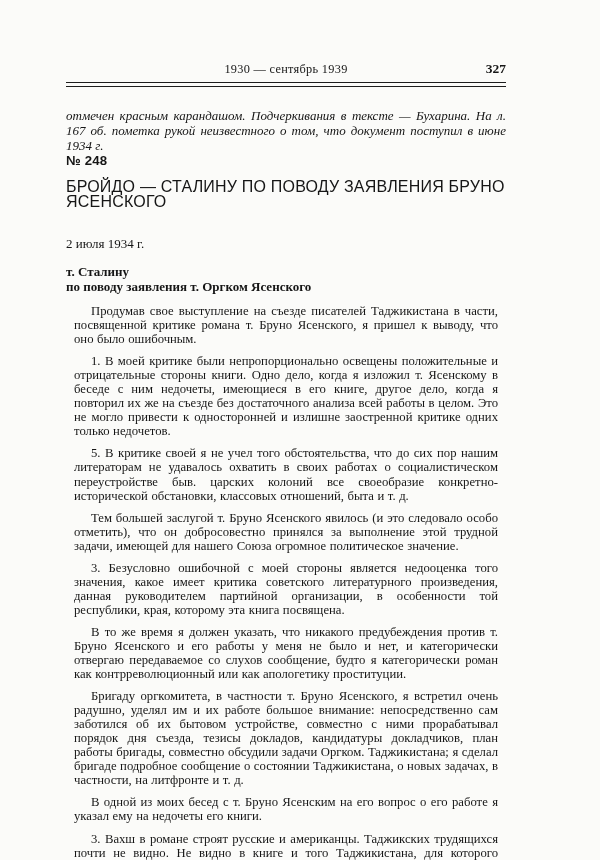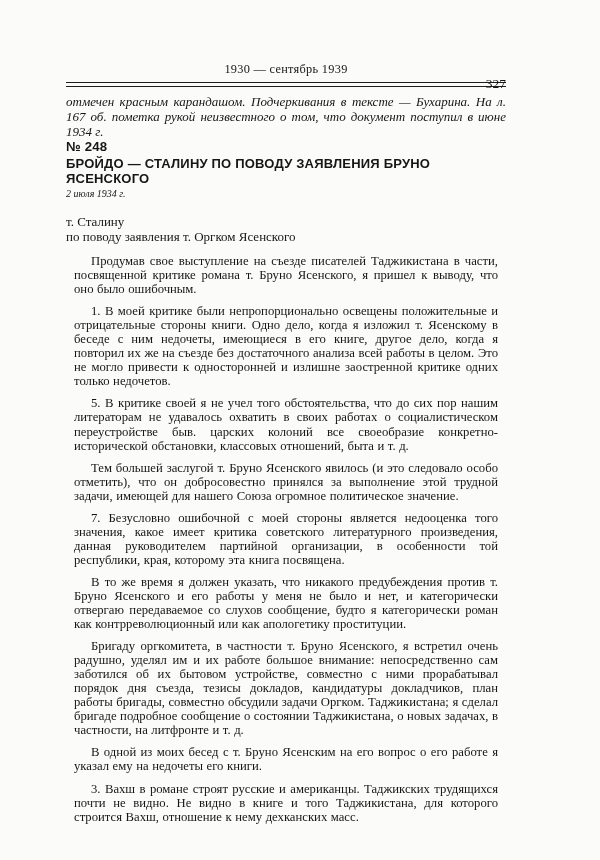--- a/index.html
+++ b/index.html
@@ -34,71 +34,71 @@
   }
   .running-title {
     position: absolute;
     left: 0; right: 0;
     text-align: center;
     letter-spacing: 0.3px;
   }
   .page-number {
     position: absolute;
     right: 0;
-    top: 15px;
-    font-weight: normal;
+    top: 0;
+    font-weight: bold;
     font-size: 13.5px;
     text-align: right;
   }
   .head-rule {
     margin-top: 4px;
     height: 3px;
     border-top: 1.6px solid #1d1d1d;
     border-bottom: 1px solid #1d1d1d;
   }
 
   
   .archival-note {
-    margin-top: 8px;
+    margin-top: 22px;
     font-style: italic;
     font-size: 13px;
     line-height: 14.8px;
     text-align: justify;
   }
   .archival-note p { margin: 0; }
   .archival-note p.indented { text-indent: 17px; }
 
   
   .doc-number {
     font-family: "Liberation Sans", sans-serif;
     font-weight: bold;
     font-size: 13.2px;
     line-height: 15px;
     letter-spacing: 0.2px;
   }
   .doc-title {
-    margin-top: 3px;
+    margin-top: 12px;
     font-family: "Liberation Sans", sans-serif;
-    font-weight: bold;
-    font-size: 13px;
+    font-weight: normal;
+    font-size: 16px;
     line-height: 14.5px;
     letter-spacing: 0.2px;
   }
   .doc-date {
-    margin-top: 1px;
-    font-style: italic;
-    font-size: 10px;
+    margin-top: 28px;
+    font-size: 13px;
     line-height: 14px;
   }
 
   
   .address-block {
     margin-top: 14px;
     font-size: 13px;
     line-height: 14.8px;
+    font-weight: bold;
   }
   .address-block div { margin: 0; }
 
   
   .doc-body {
     margin-top: 9px;
     font-size: 12.7px;
     line-height: 14.05px;
     text-align: justify;
   }
@@ -139,21 +139,21 @@
     <div class="doc-body">
 
         <p>Продумав свое выступление на съезде писателей Таджикистана в части, посвященной критике романа т. Бруно Ясенского, я пришел к выводу, что оно было ошибочным.</p>
 
         <p>1. В моей критике были непропорционально освещены положительные и отрицательные стороны книги. Одно дело, когда я изложил т. Ясенскому в беседе с ним недочеты, имеющиеся в его книге, другое дело, когда я повторил их же на съезде без достаточного анализа всей работы в целом. Это не могло привести к односторонней и излишне заостренной критике одних только недочетов.</p>
 
         <p>5. В критике своей я не учел того обстоятельства, что до сих пор нашим литераторам не удавалось охватить в своих работах о социалистическом переустройстве быв. царских колоний все своеобразие конкретно-исторической обстановки, классовых отношений, быта и т. д.</p>
 
         <p>Тем большей заслугой т. Бруно Ясенского явилось (и это следовало особо отметить), что он добросовестно принялся за выполнение этой трудной задачи, имеющей для нашего Союза огромное политическое значение.</p>
 
-        <p>7. Безусловно ошибочной с моей стороны является недооценка того значения, какое имеет критика советского литературного произведения, данная руководителем партийной организации, в особенности той республики, края, которому эта книга посвящена.</p>
+        <p>3. Безусловно ошибочной с моей стороны является недооценка того значения, какое имеет критика советского литературного произведения, данная руководителем партийной организации, в особенности той республики, края, которому эта книга посвящена.</p>
 
         <p>В то же время я должен указать, что никакого предубеждения против т. Бруно Ясенского и его работы у меня не было и нет, и категорически отвергаю передаваемое со слухов сообщение, будто я категорически роман как контрреволюционный или как апологетику проституции.</p>
 
         <p>Бригаду оргкомитета, в частности т. Бруно Ясенского, я встретил очень радушно, уделял им и их работе большое внимание: непосредственно сам заботился об их бытовом устройстве, совместно с ними прорабатывал порядок дня съезда, тезисы докладов, кандидатуры докладчиков, план работы бригады, совместно обсудили задачи Оргком. Таджикистана; я сделал бригаде подробное сообщение о состоянии Таджикистана, о новых задачах, в частности, на литфронте и т. д.</p>
 
         <p>В одной из моих бесед с т. Бруно Ясенским на его вопрос о его работе я указал ему на недочеты его книги.</p>
 
 
         <p>3. Вахш в романе строят русские и американцы. Таджикских трудящихся почти не видно. Не видно в книге и того Таджикистана, для которого строится Вахш, отношение к нему дехканских масс.</p>
       </div>

